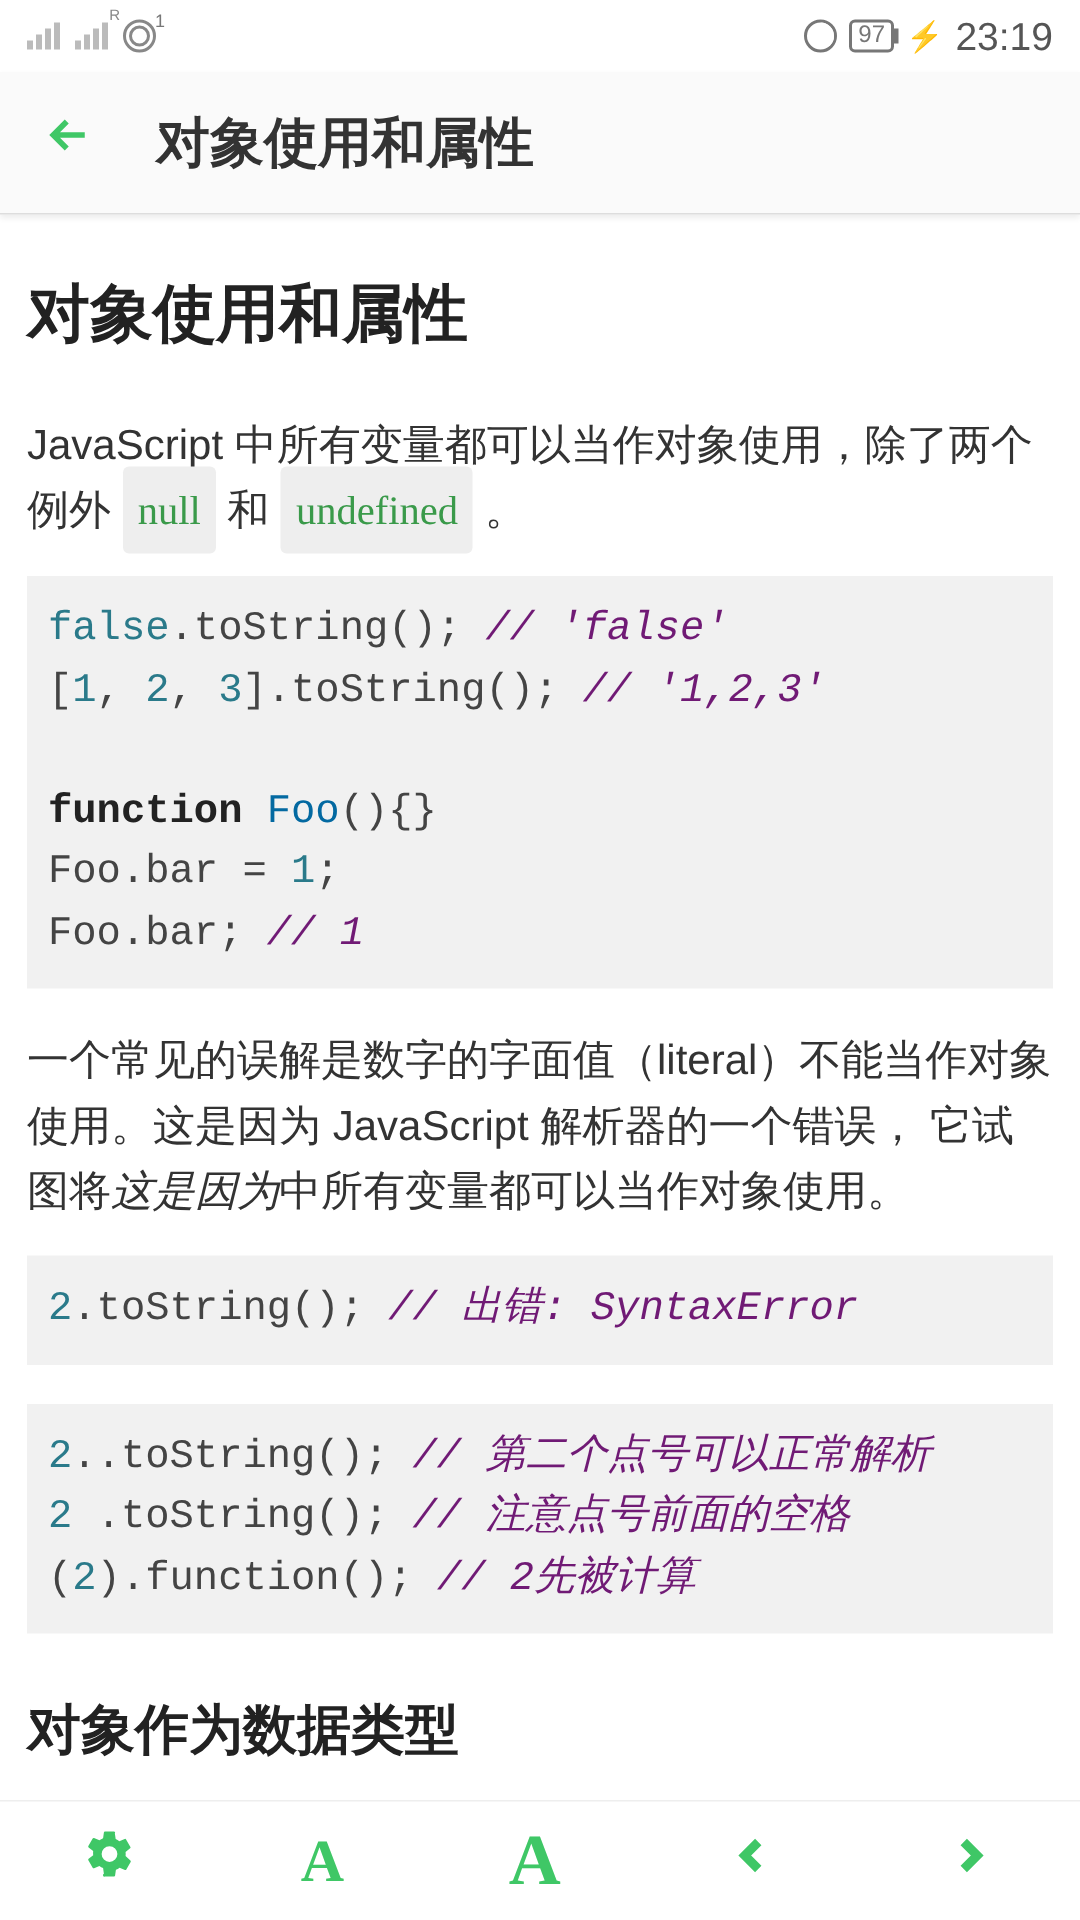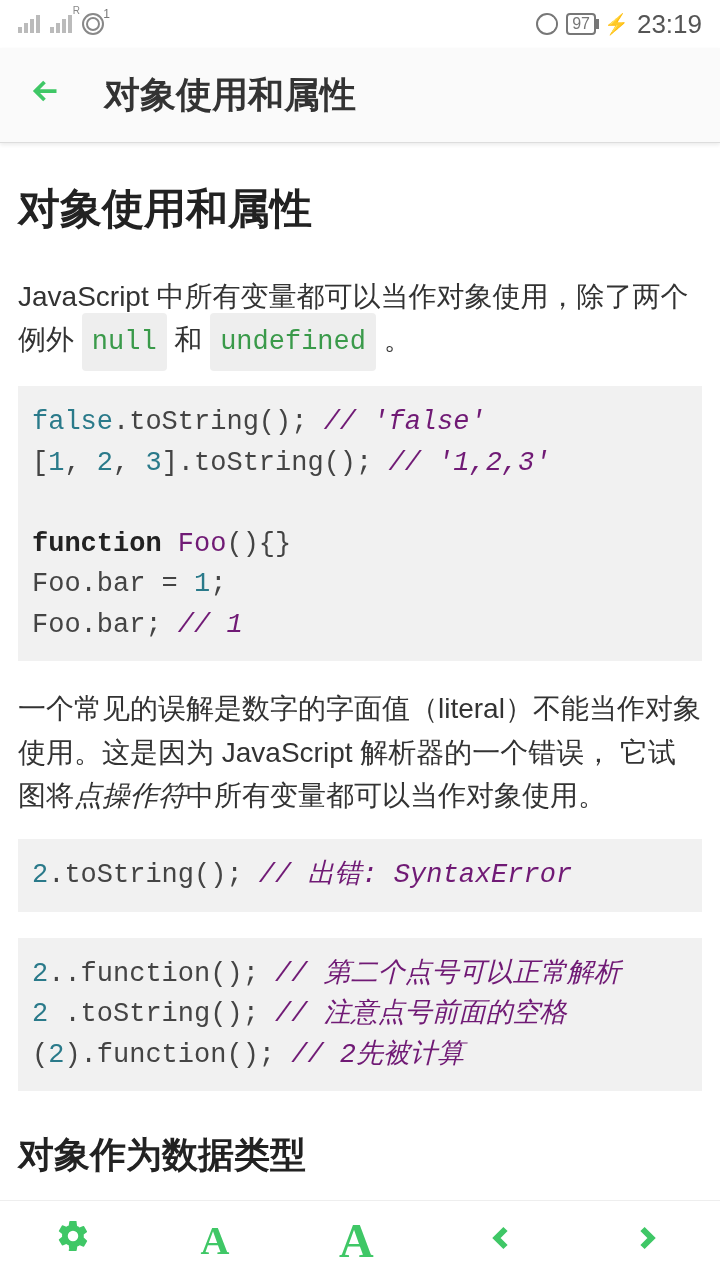--- a/index.html
+++ b/index.html
@@ -53,38 +53,38 @@
     .app-title { font-size: 36px; font-weight: 600; color: #333; margin-left: 20px;}
     .content {
       flex: 1;
       overflow: hidden;
       padding: 20px 18px 0 18px;
     }
     h1 { font-size: 42px; font-weight: 700; margin: 18px 0 38px 0; color: #222;}
     h2 { font-size: 36px; font-weight: 700; margin-top: 40px; color:#222;}
     p { font-size: 28px; line-height: 1.55; color: #333; margin-bottom: 22px;}
     .inline-code {
-      background: #eee; color: #3a9a4a; font-family: Liberation Mono, monospace;
+      background: #eee; color: #3a9a4a; font-family: Liberation Serif, serif;
       padding: 14px 10px; border-radius: 4px; font-size: 27px;
     }
     pre {
       background: #f1f1f1;
       padding: 16px 14px;
       font-family: "Courier New", monospace;
       font-size: 27px;
       line-height: 1.5;
       color: #444;
       overflow-x: hidden;
       white-space: pre-wrap;
       margin-bottom: 26px;
     }
     .c-false{color:#2a7a8a;}
     .c-num{color:#2a7a8a;}
     .c-kw{color:#222; font-weight:700;margin-top:15px;}
-    .c-fn{color:#701a75;}
+    .c-fn{color:#0369a1;}
     .c-comment{color:#701a75; font-style:italic;}
     .italic{font-style:italic;}
     .bottom-bar {
       height: 80px;
       display: flex;
       align-items: center;
       justify-content: space-around;
       border-top: 1px solid #eee;
       background: #fff;
     }
@@ -140,27 +140,27 @@
   </p>
 
   <pre><span class="c-false">false</span><span>.toString(); </span><span class="c-comment">// 'false'</span>
 <span>[</span><span class="c-num">1</span><span>, </span><span class="c-num">2</span><span>, </span><span class="c-num">3</span><span>].toString(); </span><span class="c-comment">// '1,2,3'</span>
 
 <span class="c-kw">function</span><span> </span><span class="c-fn">Foo</span><span>(){}</span>
 <span>Foo.bar = </span><span class="c-num">1</span><span>;</span>
 <span>Foo.bar; </span><span class="c-comment">// 1</span></pre>
 
   <p>
-    <span>一个常见的误解是数字的字面值（literal）不能当作对象使用。这是因为 JavaScript 解析器的一个错误， 它试图将</span><span class="italic">点操作符</span><span>中所有变量都可以当作对象使用。</span>
+    <span>一个常见的误解是数字的字面值（literal）不能当作对象使用。这是因为 JavaScript 解析器的一个错误， 它试图将</span><span class="italic">这是因为</span><span>中所有变量都可以当作对象使用。</span>
   </p>
 
   <pre><span class="c-num">2</span><span>.toString(); </span><span class="c-comment">// 出错: SyntaxError</span></pre>
 
 
-  <pre><span class="c-num">2</span><span>..function(); </span><span class="c-comment">// 第二个点号可以正常解析</span>
+  <pre><span class="c-num">2</span><span>..toString(); </span><span class="c-comment">// 第二个点号可以正常解析</span>
 <span class="c-num">2</span><span> .toString(); </span><span class="c-comment">// 注意点号前面的空格</span>
 <span>(</span><span class="c-num">2</span><span>).function(); </span><span class="c-comment">// 2先被计算</span></pre>
 
   <h2>对象作为数据类型</h2>
 </div>
 
 <div class="bottom-bar">
   <span class="bb-btn gear-icon">
     <svg viewBox="0 0 24 24">
         <path d="M19.14,12.94a7.07,7.07,0,0,0,.05-.94,7.07,7.07,0,0,0-.05-.94l2.03-1.58a.5.5,0,0,0,.12-.64l-1.92-3.32a.5.5,0,0,0-.61-.22l-2.39,1a7.22,7.22,0,0,0-1.63-.94l-.36-2.54A.5.5,0,0,0,14,2h-4a.5.5,0,0,0-.49.42L9.15,4.96a7.22,7.22,0,0,0-1.63.94l-2.39-1a.5.5,0,0,0-.61.22L2.6,8.44a.5.5,0,0,0,.12.64L4.75,10.66a7.07,7.07,0,0,0-.05.94,7.07,7.07,0,0,0,.05.94L2.72,14.12a.5.5,0,0,0-.12.64l1.92,3.32a.5.5,0,0,0,.61.22l2.39-1a7.22,7.22,0,0,0,1.63.94l.36,2.54A.5.5,0,0,0,10,22h4a.5.5,0,0,0,.49-.42l.36-2.54a7.22,7.22,0,0,0,1.63-.94l2.39,1a.5.5,0,0,0,.61-.22l1.92-3.32a.5.5,0,0,0-.12-.64ZM12,15.5A3.5,3.5,0,1,1,15.5,12,3.5,3.5,0,0,1,12,15.5Z"></path>

